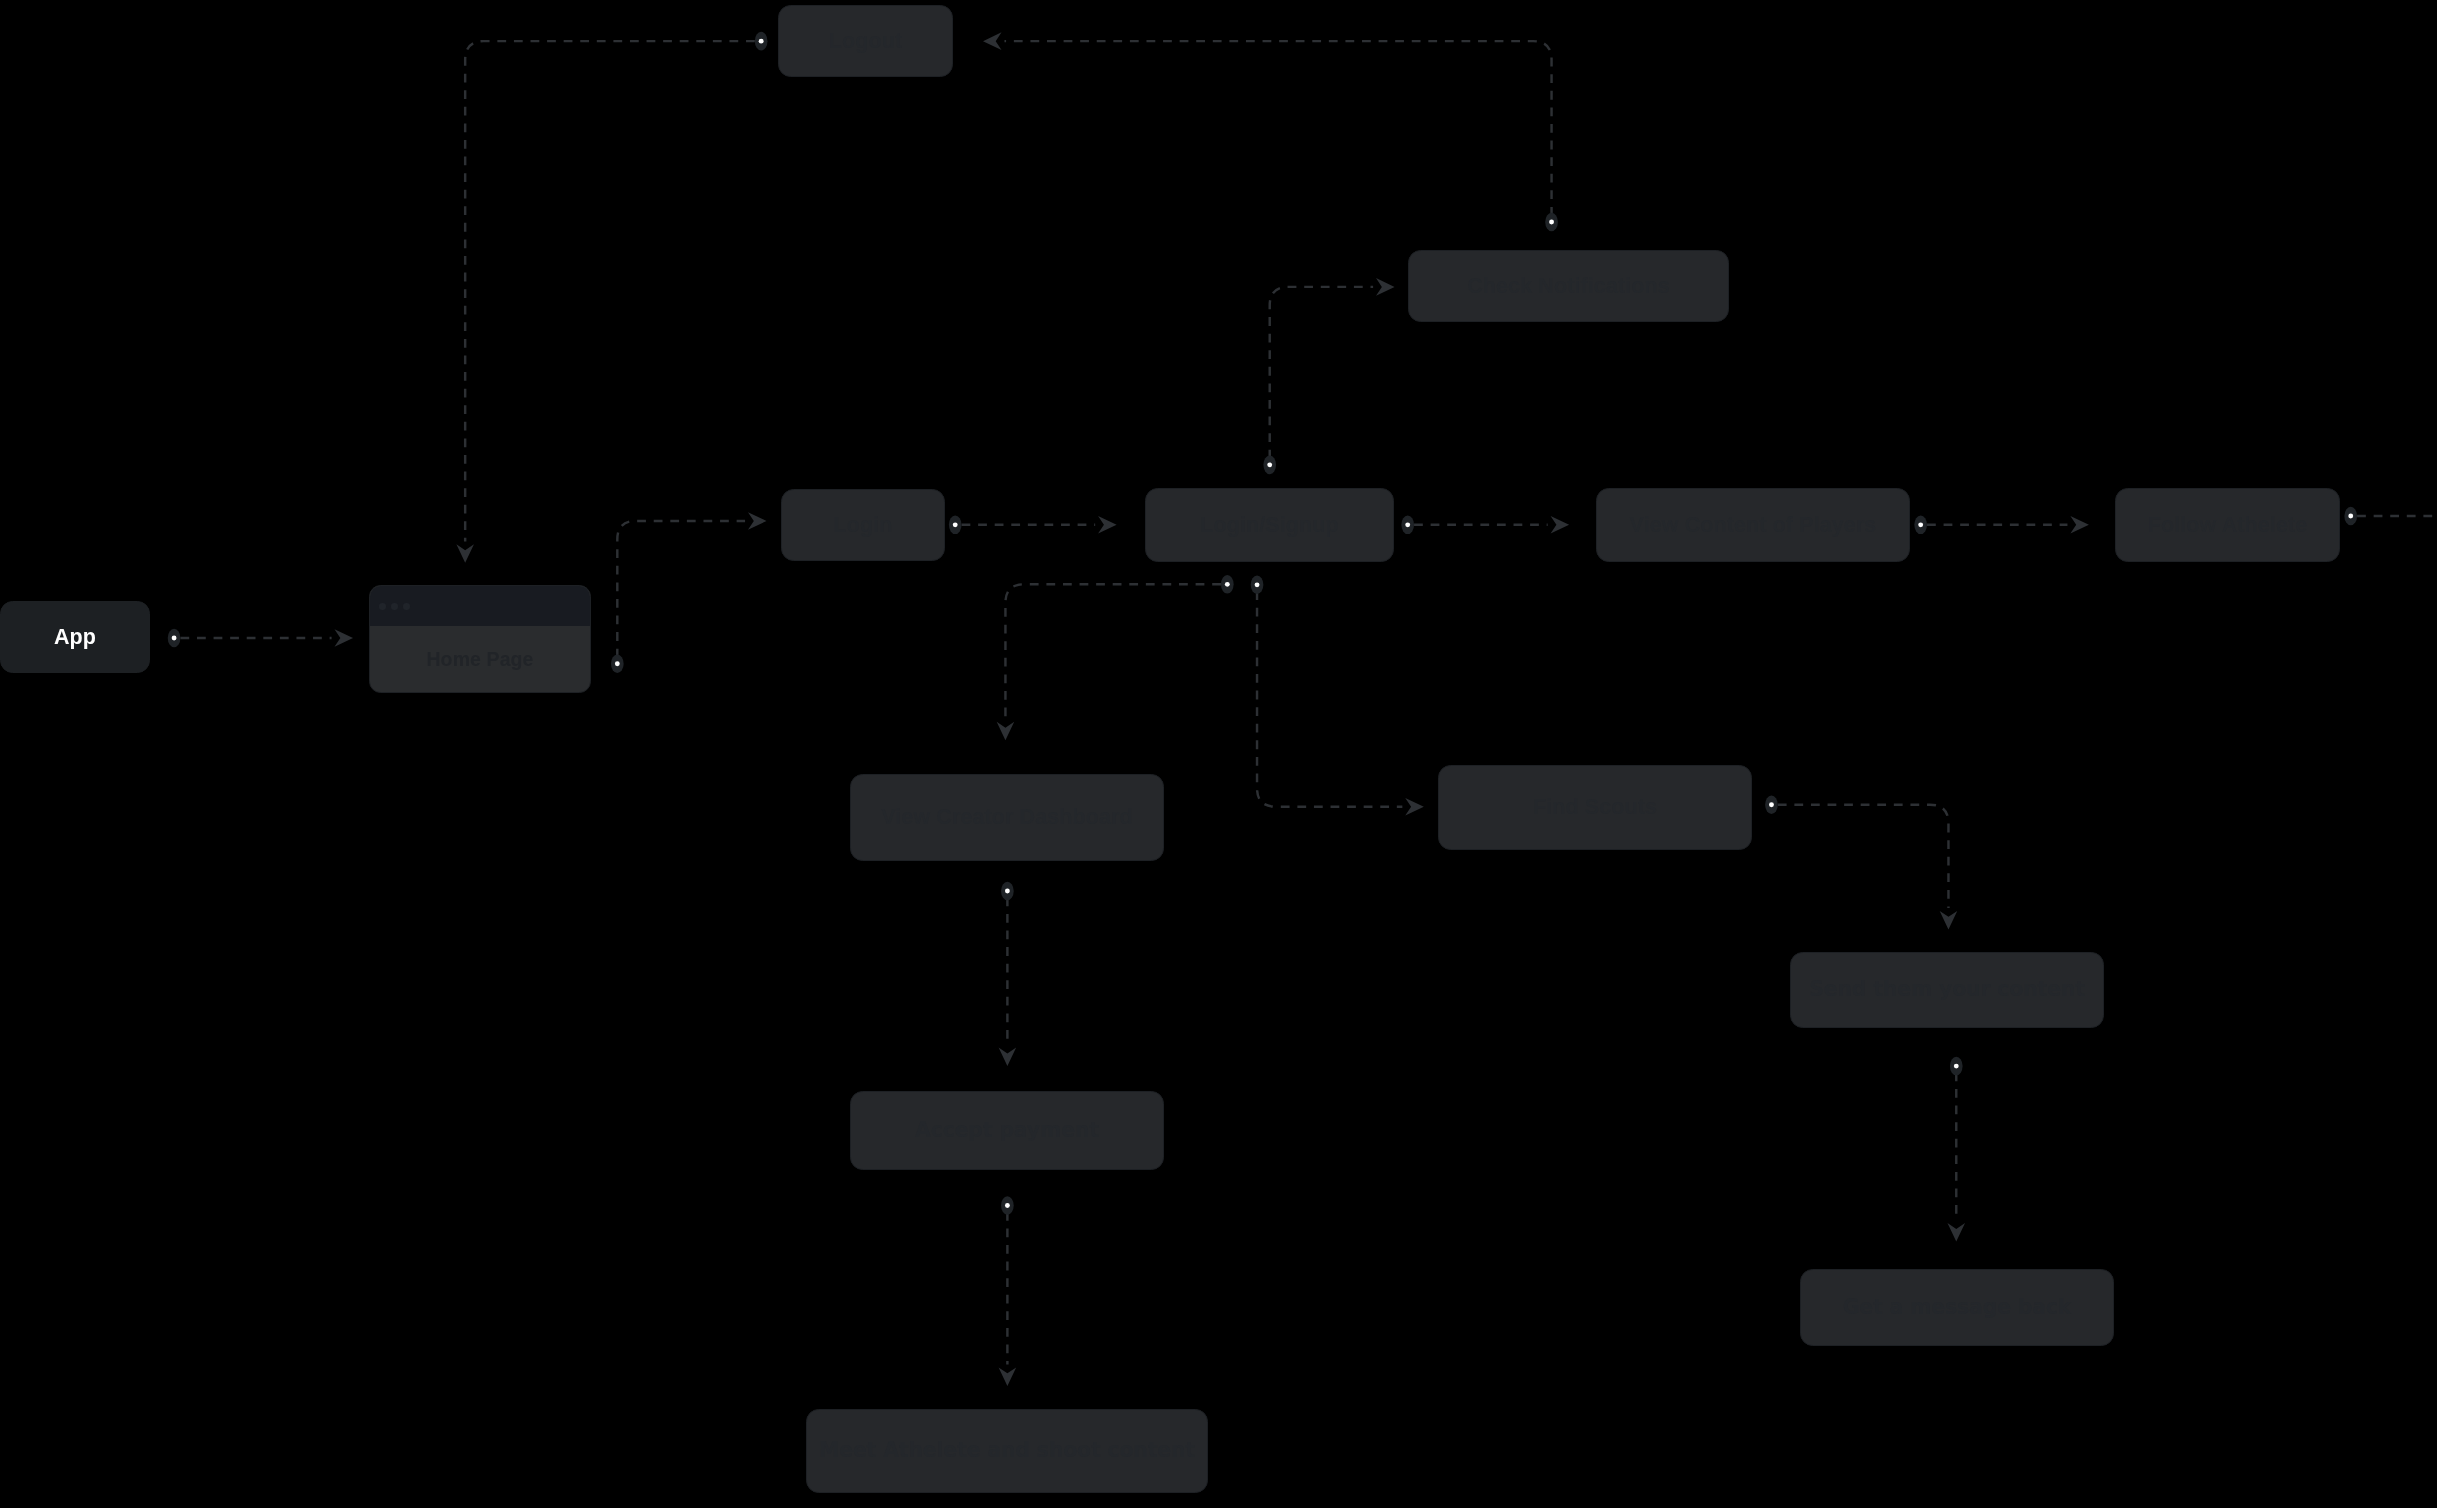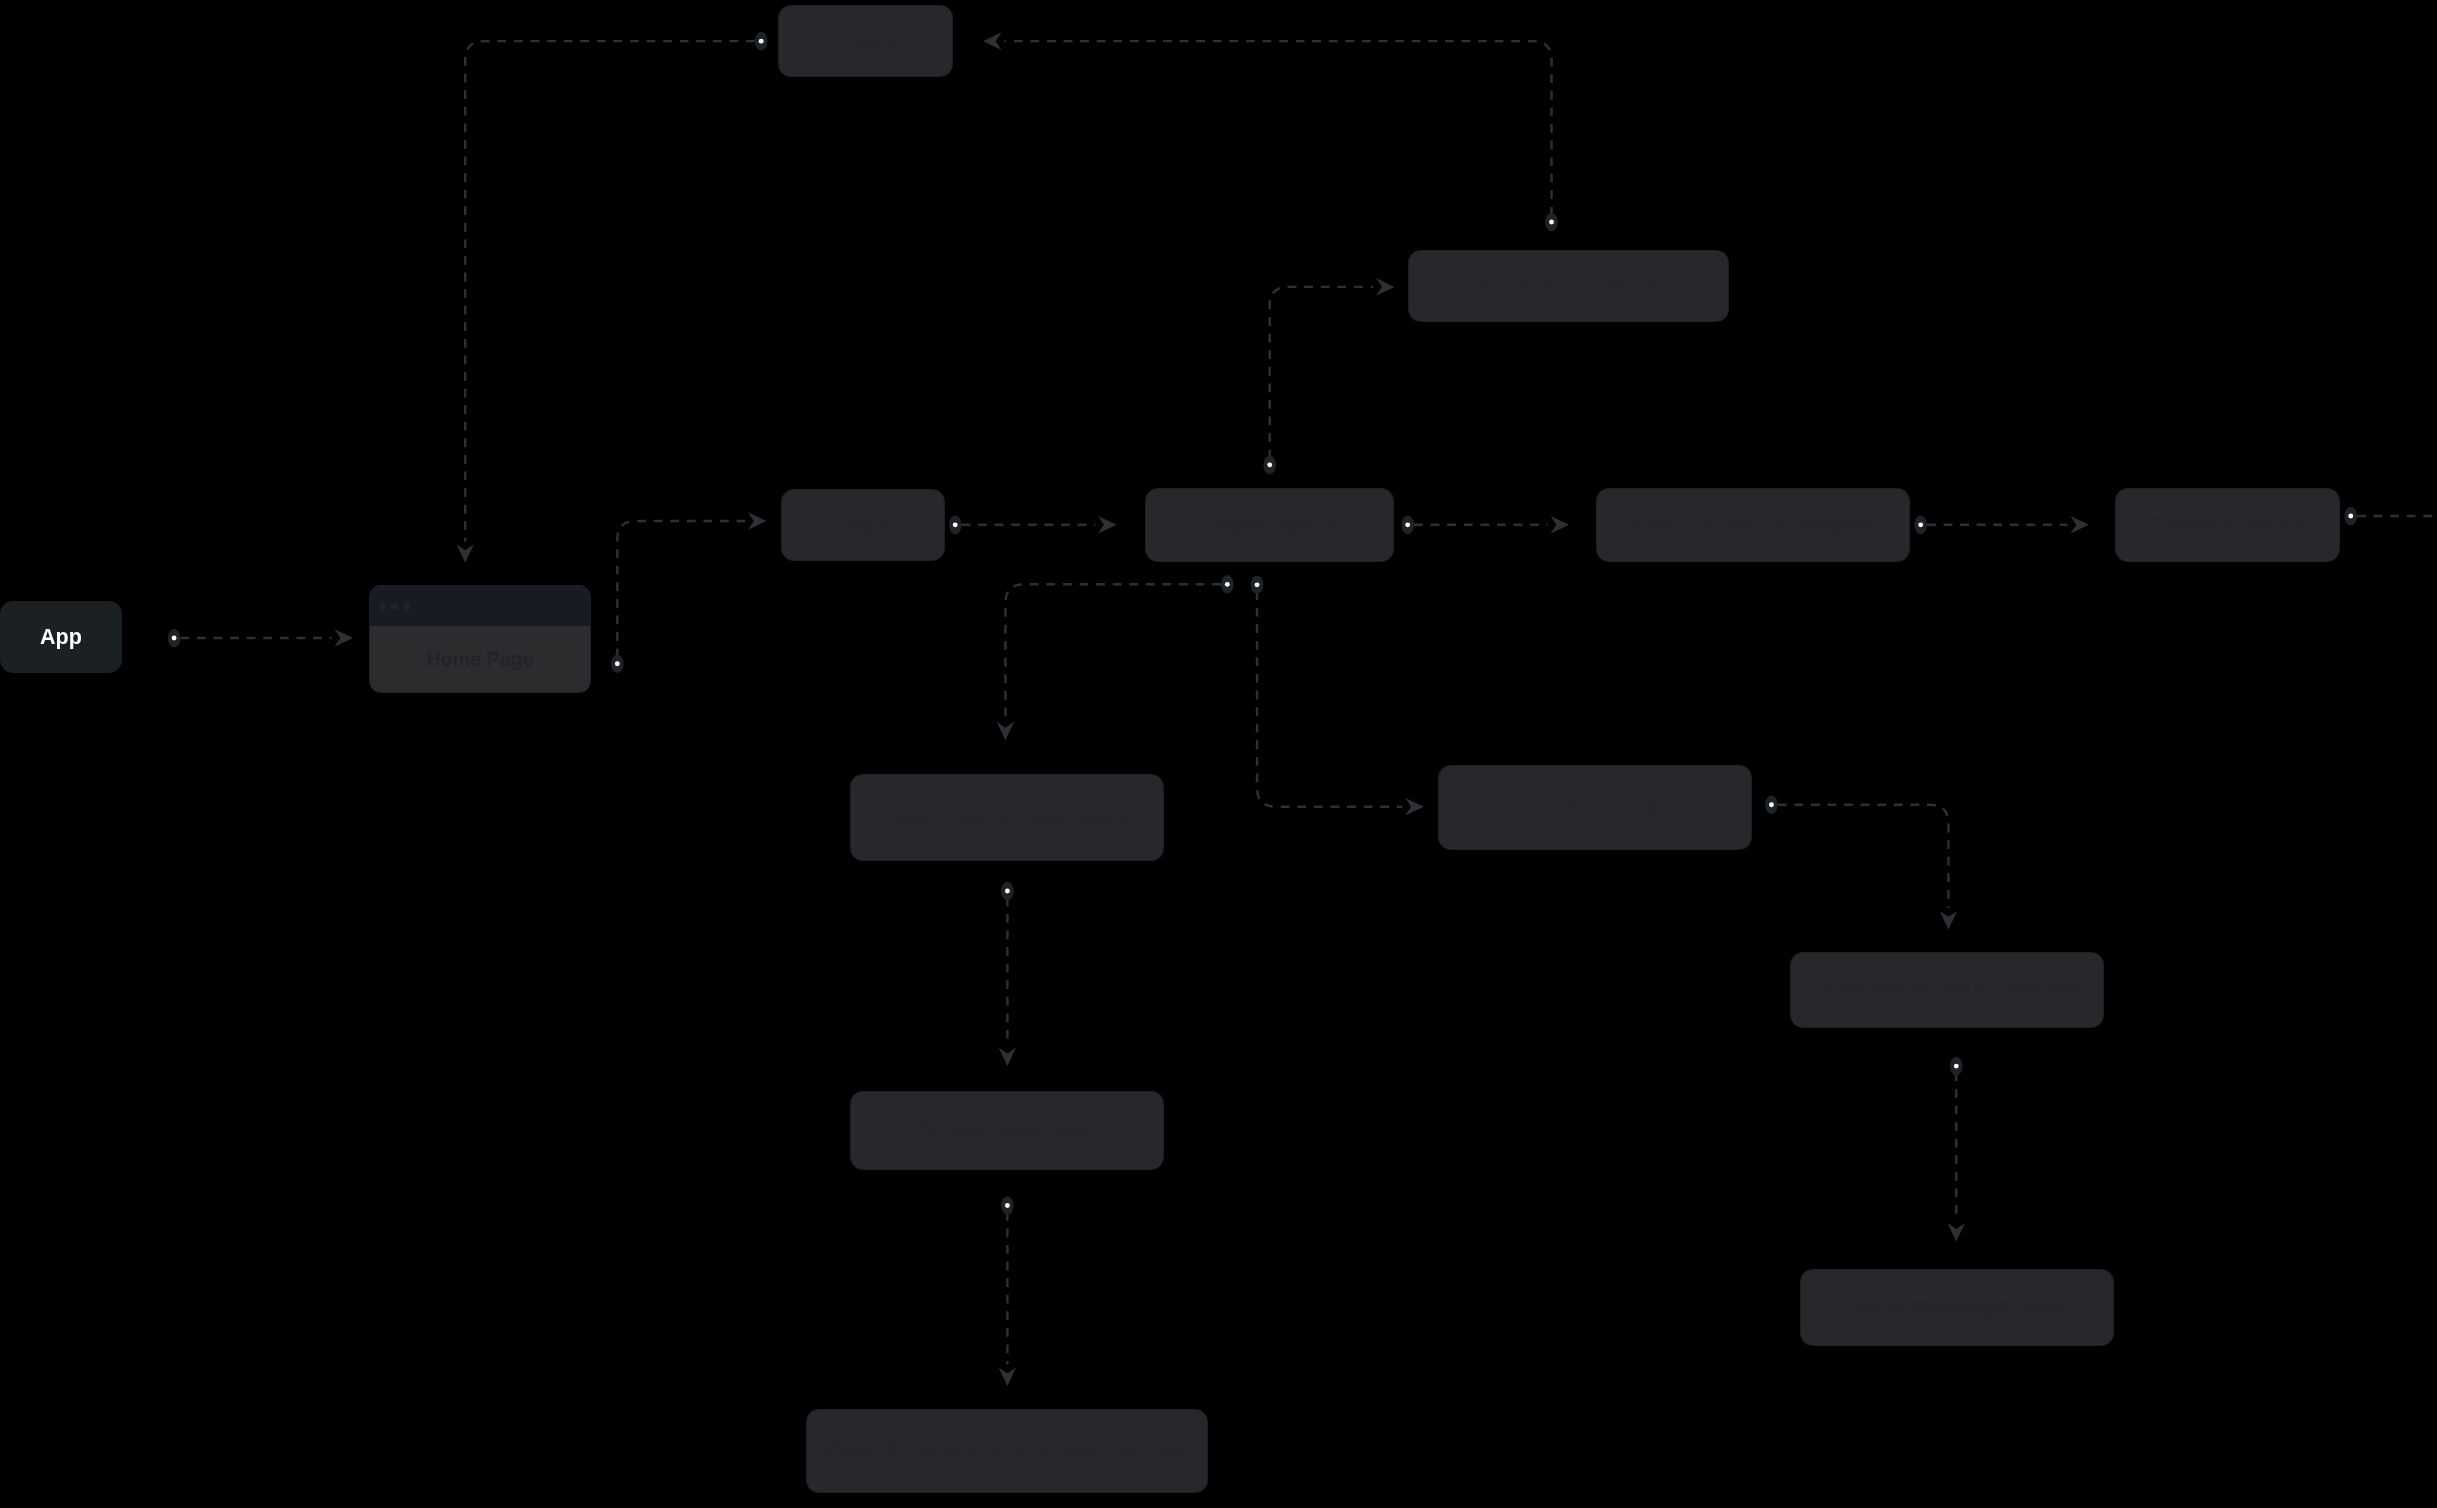--- a/index.html
+++ b/index.html
@@ -223,21 +223,21 @@
     </g>
 
     <g>
       <path class="edge-path" d="M 4012 2199 L 4012 2502"></path>
       <path class="edge-arrow" d="M 3994 2508 L 4012 2546 L 4030 2508 L 4012 2520 Z"></path>
       <ellipse class="edge-dot-outer" cx="4012" cy="2186" rx="13" ry="19"></ellipse>
       <circle class="edge-dot-inner" cx="4012" cy="2186" r="5"></circle>
     </g>
   </svg>
 
-  <div class="node accent" style="left:0px; top:601px; width:122px; height:72px;">
+  <div class="node accent" style="left:0px; top:601px; width:150px; height:72px;">
     <span>App</span>
   </div>
 
   <div class="node window" style="left:369px; top:585px; width:222px; height:108px;">
     <div class="window-titlebar">
       <span class="window-dot"></span>
       <span class="window-dot"></span>
       <span class="window-dot"></span>
     </div>
     <div class="window-body">Home Page</div>

